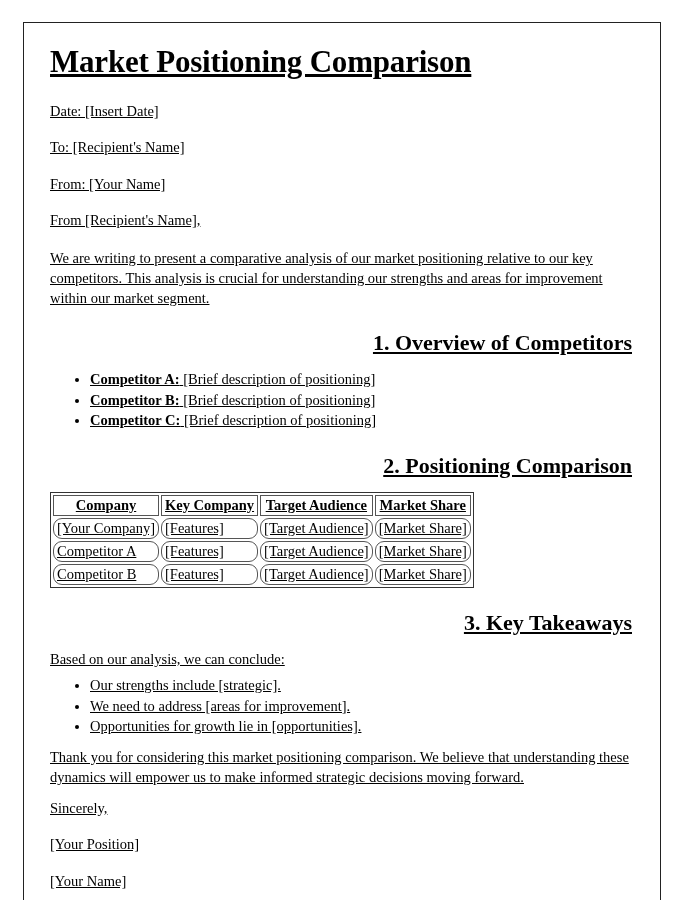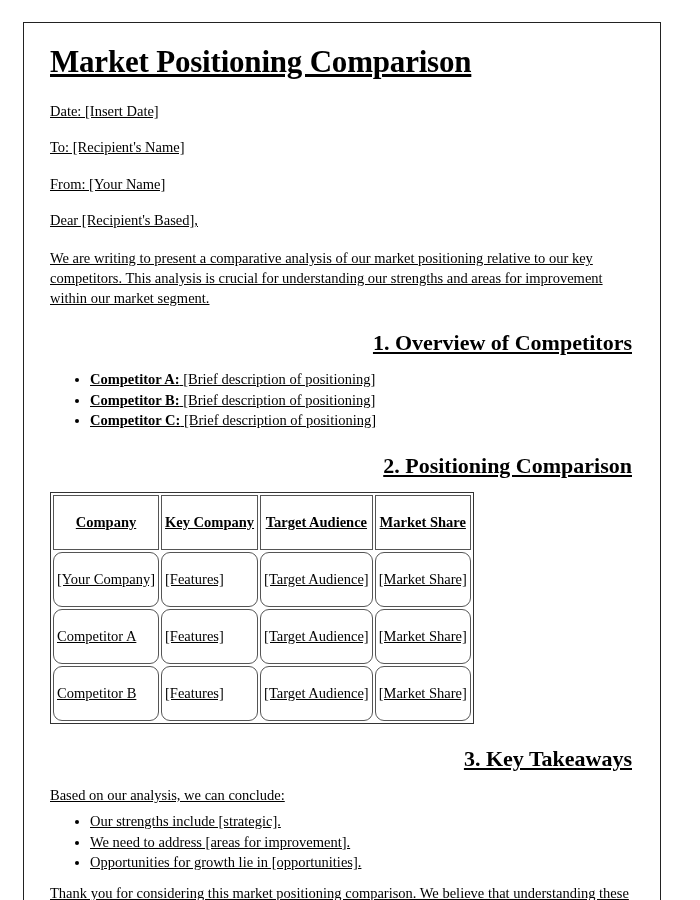--- a/index.html
+++ b/index.html
@@ -80,21 +80,21 @@
 
   table.cmp {
     border-collapse: separate;
     border-spacing: 2px;
     border: 1px solid #333333;
     margin: 2px 0 10px 0;
     background: #ffffff;
   }
   table.cmp td, table.cmp th {
     border: 1px solid #555555;
-    padding: 17px 3px;
+    padding: 0 3px;
     font-size: 14.5px;
     line-height: 1.3;
     vertical-align: middle;
     white-space: nowrap;
   }
   table.cmp th {
     font-weight: bold;
     text-align: center;
   }
   table.cmp td {
@@ -109,21 +109,21 @@
 <body>
 
 <div class="page">
   <div class="page-inner">
 
     <h1 class="doc-title">Market Positioning Comparison</h1>
 
     <p class="line">Date: [Insert Date]</p>
     <p class="line">To: [Recipient's Name]</p>
     <p class="line">From: [Your Name]</p>
-    <p class="line">Dear [Recipient's Based],</p>
+    <p class="line">From [Recipient's Name],</p>
 
     <p class="para">We are writing to present a comparative analysis of our market positioning relative to our key competitors. This analysis is crucial for understanding our strengths and areas for improvement within our market segment.</p>
 
     <h2 class="section-heading">1. Overview of Competitors</h2>
 
     <ul class="bullets">
       <li>
         <b>Competitor A:</b>
         <span>[Brief description of positioning]</span>
       </li>
@@ -175,21 +175,21 @@
     <p class="para">Based on our analysis, we can conclude:</p>
 
     <ul class="bullets">
       <li>Our strengths include [strategic].</li>
       <li>We need to address [areas for improvement].</li>
       <li>Opportunities for growth lie in [opportunities].</li>
     </ul>
 
     <div class="spacer-sm"></div>
 
-    <p class="para">Thank you for considering this market positioning comparison. We believe that understanding these dynamics will include us to make informed strategic decisions moving forward.</p>
+    <p class="para">Thank you for considering this market positioning comparison. We believe that understanding these dynamics will empower us to make informed strategic decisions moving forward.</p>
 
     <div class="spacer-sm"></div>
 
     <p class="sig">Sincerely,</p>
     <p class="sig">[Your Position]</p>
     <p class="sig">[Your Name]</p>
 
   </div>
 </div>
 

